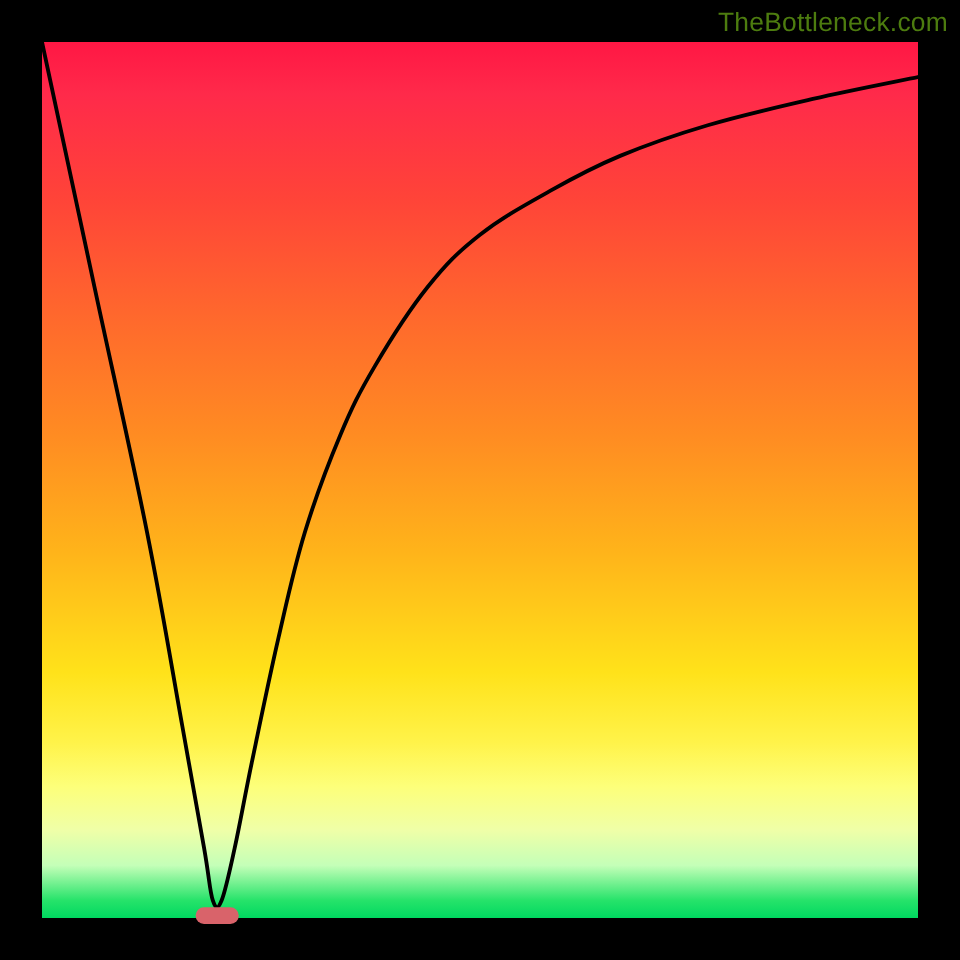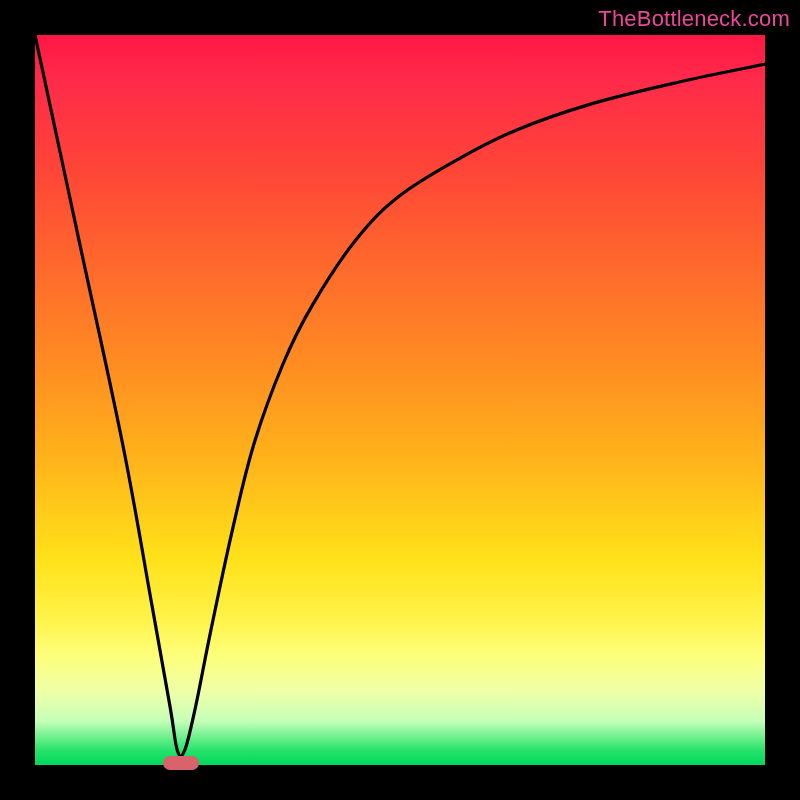--- a/index.html
+++ b/index.html
@@ -39,21 +39,21 @@
       #efffa8 90%,
       #c4ffb8 94%,
       #26e36a 98%,
       #00d860 100%
     );
   }
   .watermark {
     position: absolute;
     top: 6px;
     right: 10px;
-    color: #ec4899;
+    color: #4d7c0f;
     font-size: 22px;
     letter-spacing: 0.2px;
     font-weight: 400;
   }
   svg.curve {
     position: absolute;
     left: 0;
     top: 0;
     width: 730px;
     height: 730px;

